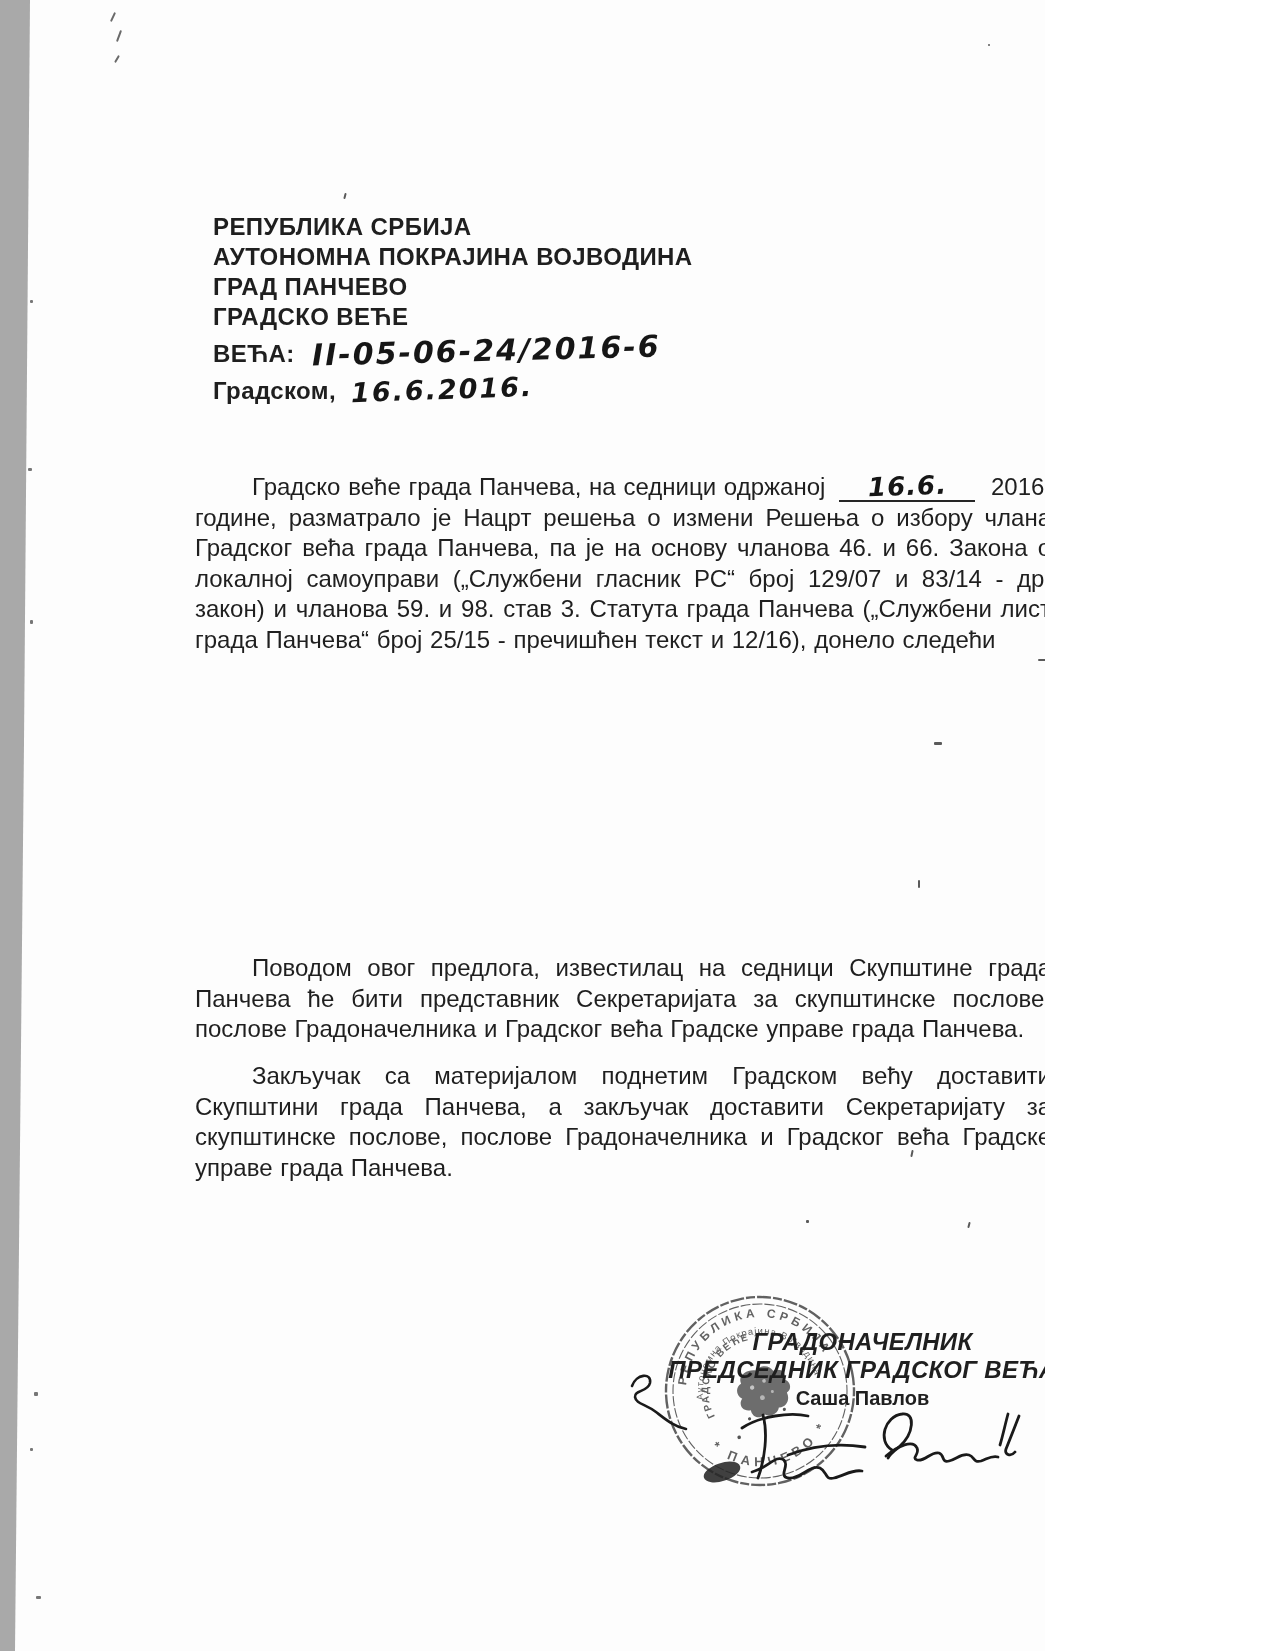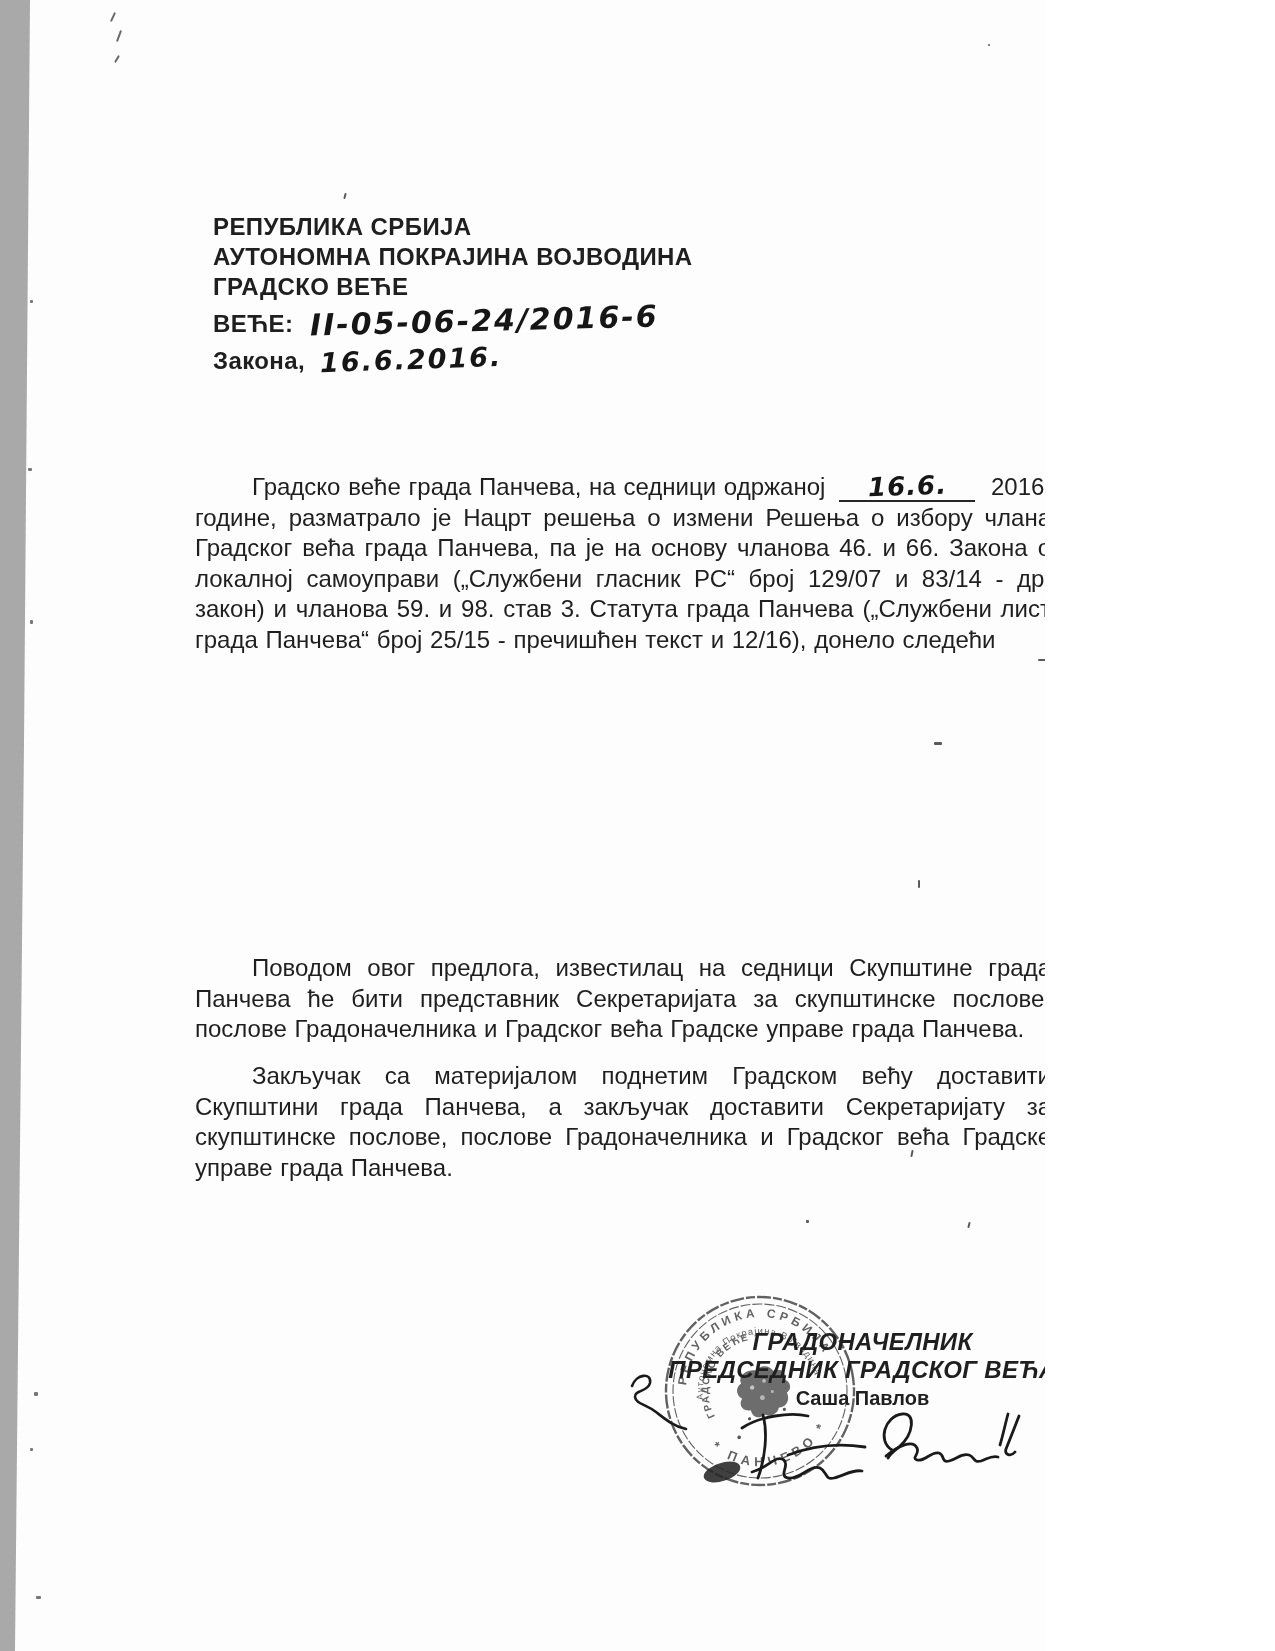--- a/index.html
+++ b/index.html
@@ -88,27 +88,28 @@
   <div class="speck" style="left:30px;top:300px;width:3px;height:3px;background:#777"></div>
   <div class="speck" style="left:28px;top:468px;width:4px;height:3px;background:#777"></div>
   <div class="speck" style="left:30px;top:620px;width:3px;height:4px;background:#777"></div>
   <div class="speck" style="left:34px;top:1392px;width:4px;height:4px;background:#777"></div>
   <div class="speck" style="left:30px;top:1448px;width:3px;height:3px;background:#777"></div>
   <div class="speck" style="left:36px;top:1596px;width:5px;height:3px;background:#777"></div>
 
   <header class="letterhead">
     <div class="lh-line">РЕПУБЛИКА СРБИЈА</div>
     <div class="lh-line">АУТОНОМНА ПОКРАЈИНА ВОЈВОДИНА</div>
+    <div class="lh-line">ГРАД ПАНЧЕВО</div>
     <div class="lh-line">ГРАДСКО ВЕЋЕ</div>
     <div class="lh-line lh-number">
-      <span>ВЕЋЕ:</span>
+      <span>ВЕЋА:</span>
       <span class="hand hand-lg">II-05-06-24/2016-6</span>
     </div>
     <div class="lh-line lh-place">
-      <span style="font-weight:bold">Закона,</span>
+      <span style="font-weight:bold">Градском,</span>
       <span class="hand hand-md">16.6.2016.</span>
     </div>
   </header>
 
   <p class="body-par" id="par1">
     <span>Градско веће града Панчева, на седници одржаној</span>
     <span class="blank-line"><span class="hand hand-sm">16.6.</span></span>
     <span>2016. године, разматрало је Нацрт решења о измени Решења о избору члана Градског већа града Панчева, па је на основу чланова 46. и 66. Закона о локалној самоуправи („Службени гласник РС“ број 129/07 и 83/14 - др. закон) и чланова 59. и 98. став 3. Статута града Панчева („Службени лист града Панчева“ број 25/15 - пречишћен текст и 12/16), донело следећи</span>
   </p>
 

